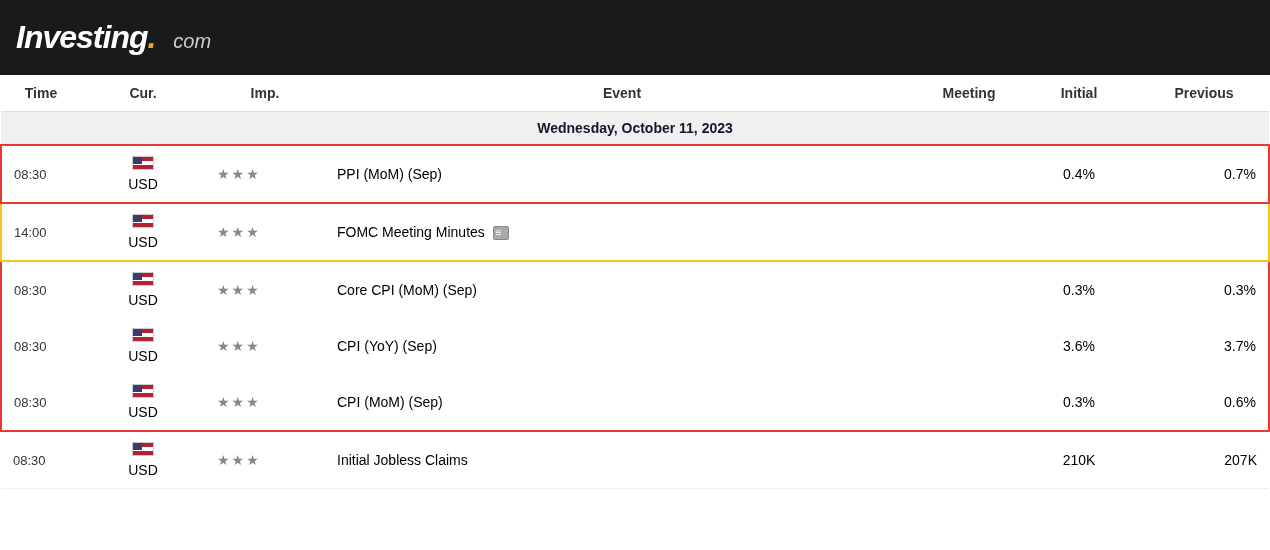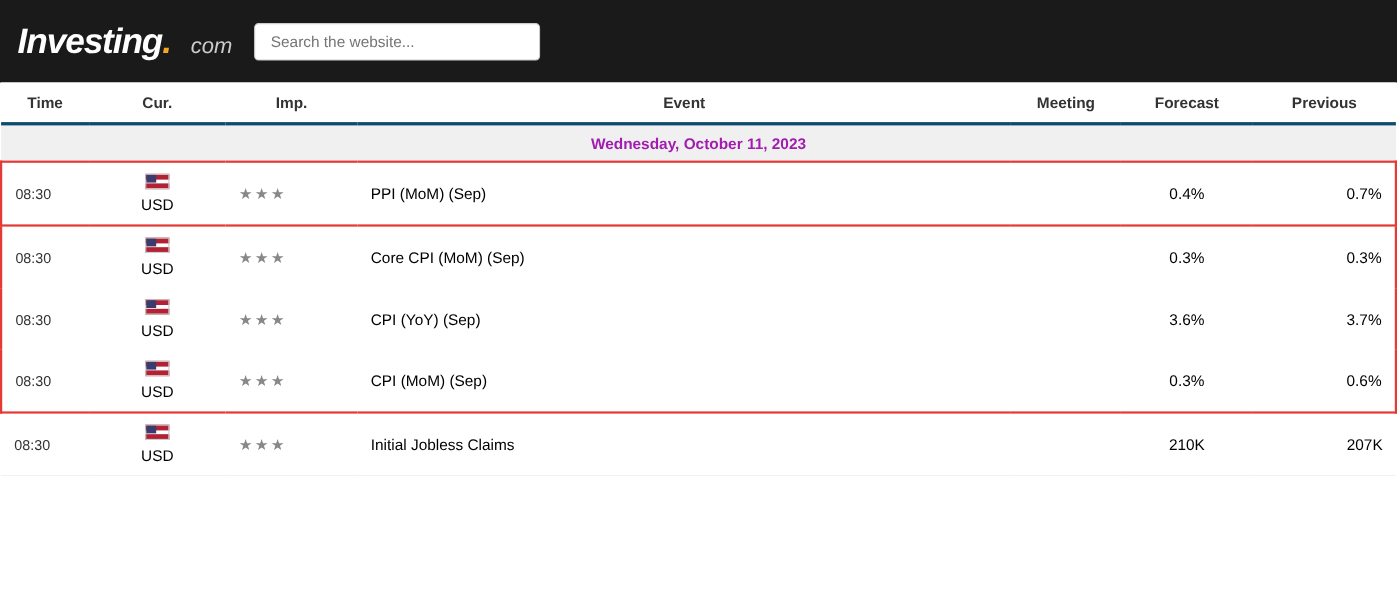--- a/index.html
+++ b/index.html
@@ -69,24 +69,24 @@
     thead tr th.actual-col,
     thead tr th.forecast-col,
     thead tr th.previous-col {
       text-align: center;
     }
 
     .section-header td {
       text-align: center;
       font-weight: bold;
       font-size: 14px;
-      color: #a21caf;
+      color: #0f172a;
       background: #f0f0f0;
       padding: 8px;
-      border-top: 3px solid #0c4a6e;
+      border-top: 1px solid #0c4a6e;
       border-bottom: 1px solid #ddd;
     }
 
     tbody tr.data-row td {
       padding: 10px 12px;
       border-bottom: 1px solid #eee;
       vertical-align: middle;
     }
 
     .time-cell { color: #333; font-size: 13px; width: 80px; }
@@ -164,33 +164,32 @@
     .red-group-top td:last-child, .red-group-mid td:last-child, .red-group-bot td:last-child { border-right: 2px solid #e53935; }
   </style>
 </head>
 <body>
 
 <div class="header">
   <div class="logo-area">
     <span class="logo-investing">Investing<span class="dot-orange">.</span></span>
       <span class="logo-com">com</span>
   </div>
-  <input class="search-bar" type="text" placeholder="Search the website..." style="">
 </div>
 
 <div class="table-container">
   <table>
     <thead>
       <tr>
         <th class="time-col">Time</th>
         <th class="cur-col">Cur.</th>
         <th class="imp-col">Imp.</th>
         <th class="event-col">Event</th>
         <th class="actual-col">Meeting</th>
-        <th class="forecast-col">Forecast</th>
+        <th class="forecast-col">Initial</th>
         <th class="previous-col">Previous</th>
       </tr>
     </thead>
     <tbody id="table-body">
     <tr class="section-header">
           <td colspan="7">Wednesday, October 11, 2023</td>
         </tr>
         <tr class="data-row red-box-row">
           <td class="time-cell">08:30</td>
           <td class="cur-td">
@@ -202,20 +201,38 @@
           <td class="imp-cell"><span class="stars">
               <span class="star filled">★</span>
               <span class="star filled">★</span>
               <span class="star filled">★</span>
             </span></td>
           <td class="event-cell">PPI (MoM) (Sep)</td>
           <td class="actual-cell"></td>
           <td class="forecast-cell">0.4%</td>
           <td class="previous-cell">0.7%</td>
         </tr>
+        <tr class="data-row yellow-box-row">
+          <td class="time-cell">14:00</td>
+          <td class="cur-td">
+            <div class="cur-cell">
+              <span class="flag-icon"></span>
+              <span>USD</span>
+            </div>
+          </td>
+          <td class="imp-cell"><span class="stars">
+              <span class="star filled">★</span>
+              <span class="star filled">★</span>
+              <span class="star filled">★</span>
+            </span></td>
+          <td class="event-cell">FOMC Meeting Minutes <span class="fomc-icon"></span></td>
+          <td class="actual-cell"></td>
+          <td class="forecast-cell"></td>
+          <td class="previous-cell"></td>
+        </tr>
         <tr class="data-row red-group-top">
           <td class="time-cell">08:30</td>
           <td class="cur-td">
             <div class="cur-cell">
               <span class="flag-icon"></span>
               <span>USD</span>
             </div>
           </td>
           <td class="imp-cell"><span class="stars">
               <span class="star filled">★</span>

